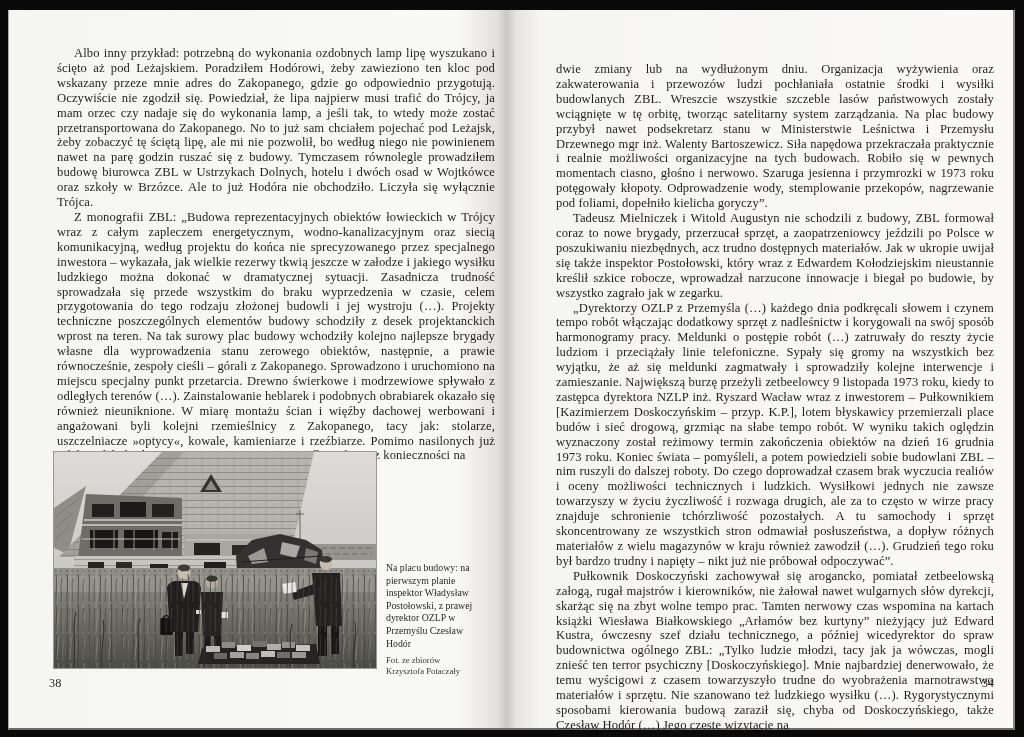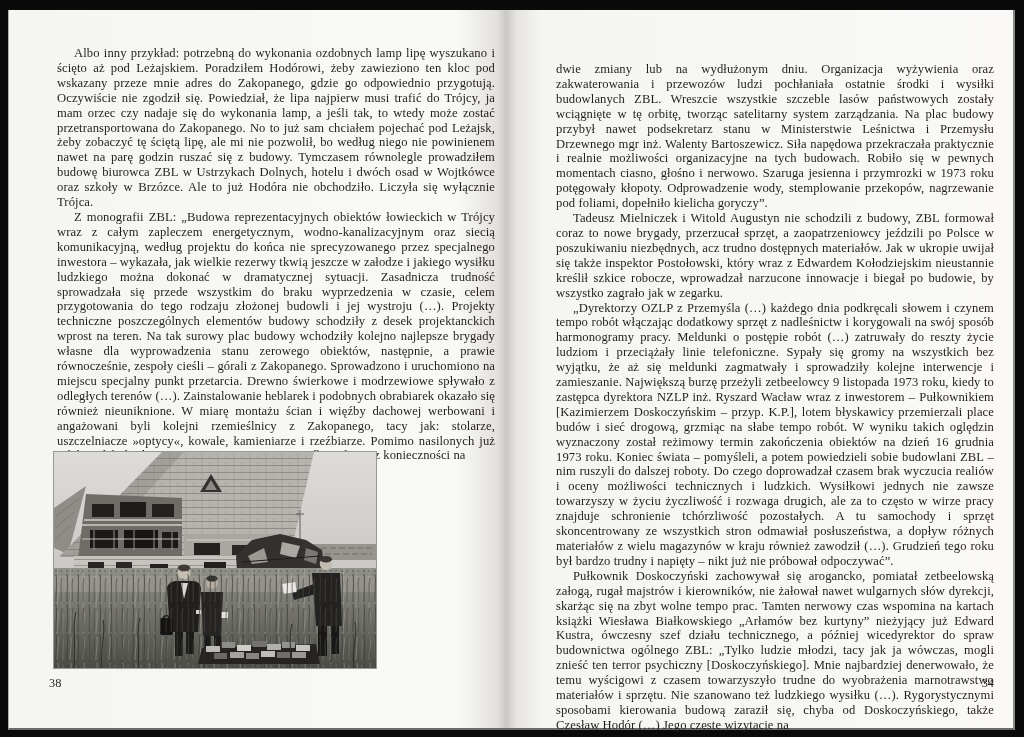--- a/index.html
+++ b/index.html
@@ -167,20 +167,24 @@
           <rect x="192" y="201" width="13" height="6" fill="#878583"></rect>
           <rect x="207" y="199" width="14" height="6" fill="#bfbdb9"></rect>
           <rect x="223" y="200" width="13" height="6" fill="#706e6c"></rect>
           <rect x="238" y="200" width="14" height="6" fill="#9a9894"></rect>
         </g>
 
         <path d="M20,216 C22,190 18,176 22,160 M48,216 C46,194 52,182 49,168 M84,216 C86,192 82,180 86,166 M150,216 C152,198 148,190 152,178 M236,216 C238,196 234,186 238,172 M300,216 C298,194 304,184 301,170" stroke="#2e2d2b" stroke-width="1" fill="none"></path>
       </svg>
     </div>
 
+    <div class="caption-box">
+      <div class="caption">Na placu budowy: na pierwszym planie inspektor Władysław Postołowski, z prawej dyrektor OZLP w Przemyślu Czesław Hodór</div>
+      <div class="credit">Fot. ze zbiorów Krzysztofa Potaczały</div>
+    </div>
 
     <div class="pagenum pn-left">38</div>
   </div>
 
   <div class="page page-right">
     <div class="text-block tb-right">
       <p class="no-indent">dwie zmiany lub na wydłużonym dniu. Organizacja wyżywienia oraz zakwaterowania i przewozów ludzi pochłaniała ostatnie środki i wysiłki budowlanych ZBL. Wreszcie wszystkie szczeble lasów państwowych zostały wciągnięte w tę orbitę, tworząc satelitarny system zarządzania. Na plac budowy przybył nawet podsekretarz stanu w Ministerstwie Leśnictwa i Przemysłu Drzewnego mgr inż. Walenty Bartoszewicz. Siła napędowa przekraczała praktycznie i realnie możliwości organizacyjne na tych budowach. Robiło się w pewnych momentach ciasno, głośno i nerwowo. Szaruga jesienna i przymrozki w 1973 roku potęgowały kłopoty. Odprowadzenie wody, stemplowanie przekopów, nagrzewanie pod foliami, dopełniło kielicha goryczy”.</p>
       <p>Tadeusz Mielniczek i Witold Augustyn nie schodzili z budowy, ZBL formował coraz to nowe brygady, przerzucał sprzęt, a zaopatrzeniowcy jeździli po Polsce w poszukiwaniu niezbędnych, acz trudno dostępnych materiałów. Jak w ukropie uwijał się także inspektor Postołowski, który wraz z Edwardem Kołodziejskim nieustannie kreślił szkice robocze, wprowadzał narzucone innowacje i biegał po budowie, by wszystko zagrało jak w zegarku.</p>
       <p>„Dyrektorzy OZLP z Przemyśla (…) każdego dnia podkręcali słowem i czynem tempo robót włączając dodatkowy sprzęt z nadleśnictw i korygowali na swój sposób harmonogramy pracy. Meldunki o postępie robót (…) zatruwały do reszty życie ludziom i przeciążały linie telefoniczne. Sypały się gromy na wszystkich bez wyjątku, że aż się meldunki zagmatwały i sprowadziły kolejne interwencje i zamieszanie. Największą burzę przeżyli zetbeelowcy 9 listopada 1973 roku, kiedy to zastępca dyrektora NZLP inż. Ryszard Wacław wraz z inwestorem – Pułkownikiem [Kazimierzem Doskoczyńskim – przyp. K.P.], lotem błyskawicy przemierzali place budów i sieć drogową, grzmiąc na słabe tempo robót. W wyniku takich oględzin wyznaczony został reżimowy termin zakończenia obiektów na dzień 16 grudnia 1973 roku. Koniec świata – pomyśleli, a potem powiedzieli sobie budowlani ZBL – nim ruszyli do dalszej roboty. Do czego doprowadzał czasem brak wyczucia realiów i oceny możliwości technicznych i ludzkich. Wysiłkowi jednych nie zawsze towarzyszy w życiu życzliwość i rozwaga drugich, ale za to często w wirze pracy znajduje schronienie tchórzliwość pozostałych. A tu samochody i sprzęt skoncentrowany ze wszystkich stron odmawiał posłuszeństwa, a dopływ różnych materiałów z wielu magazynów w kraju również zawodził (…). Grudzień tego roku był bardzo trudny i napięty – nikt już nie próbował odpoczywać”.</p>
       <p>Pułkownik Doskoczyński zachowywał się arogancko, pomiatał zetbeelowską załogą, rugał majstrów i kierowników, nie żałował nawet wulgarnych słów dyrekcji, skarżąc się na zbyt wolne tempo prac. Tamten nerwowy czas wspomina na kartach książki Wiesława Białkowskiego „Arłamów bez kurtyny” nieżyjący już Edward Kustra, ówczesny szef działu technicznego, a później wicedyrektor do spraw budownictwa ogólnego ZBL: „Tylko ludzie młodzi, tacy jak ja wówczas, mogli znieść ten terror psychiczny [Doskoczyńskiego]. Mnie najbardziej denerwowało, że temu wyścigowi z czasem towarzyszyło trudne do wyobrażenia marnotrawstwo materiałów i sprzętu. Nie szanowano też ludzkiego wysiłku (…). Rygorystycznymi sposobami kierowania budową zaraził się, chyba od Doskoczyńskiego, także Czesław Hodór (…) Jego częste wizytacje na</p>

